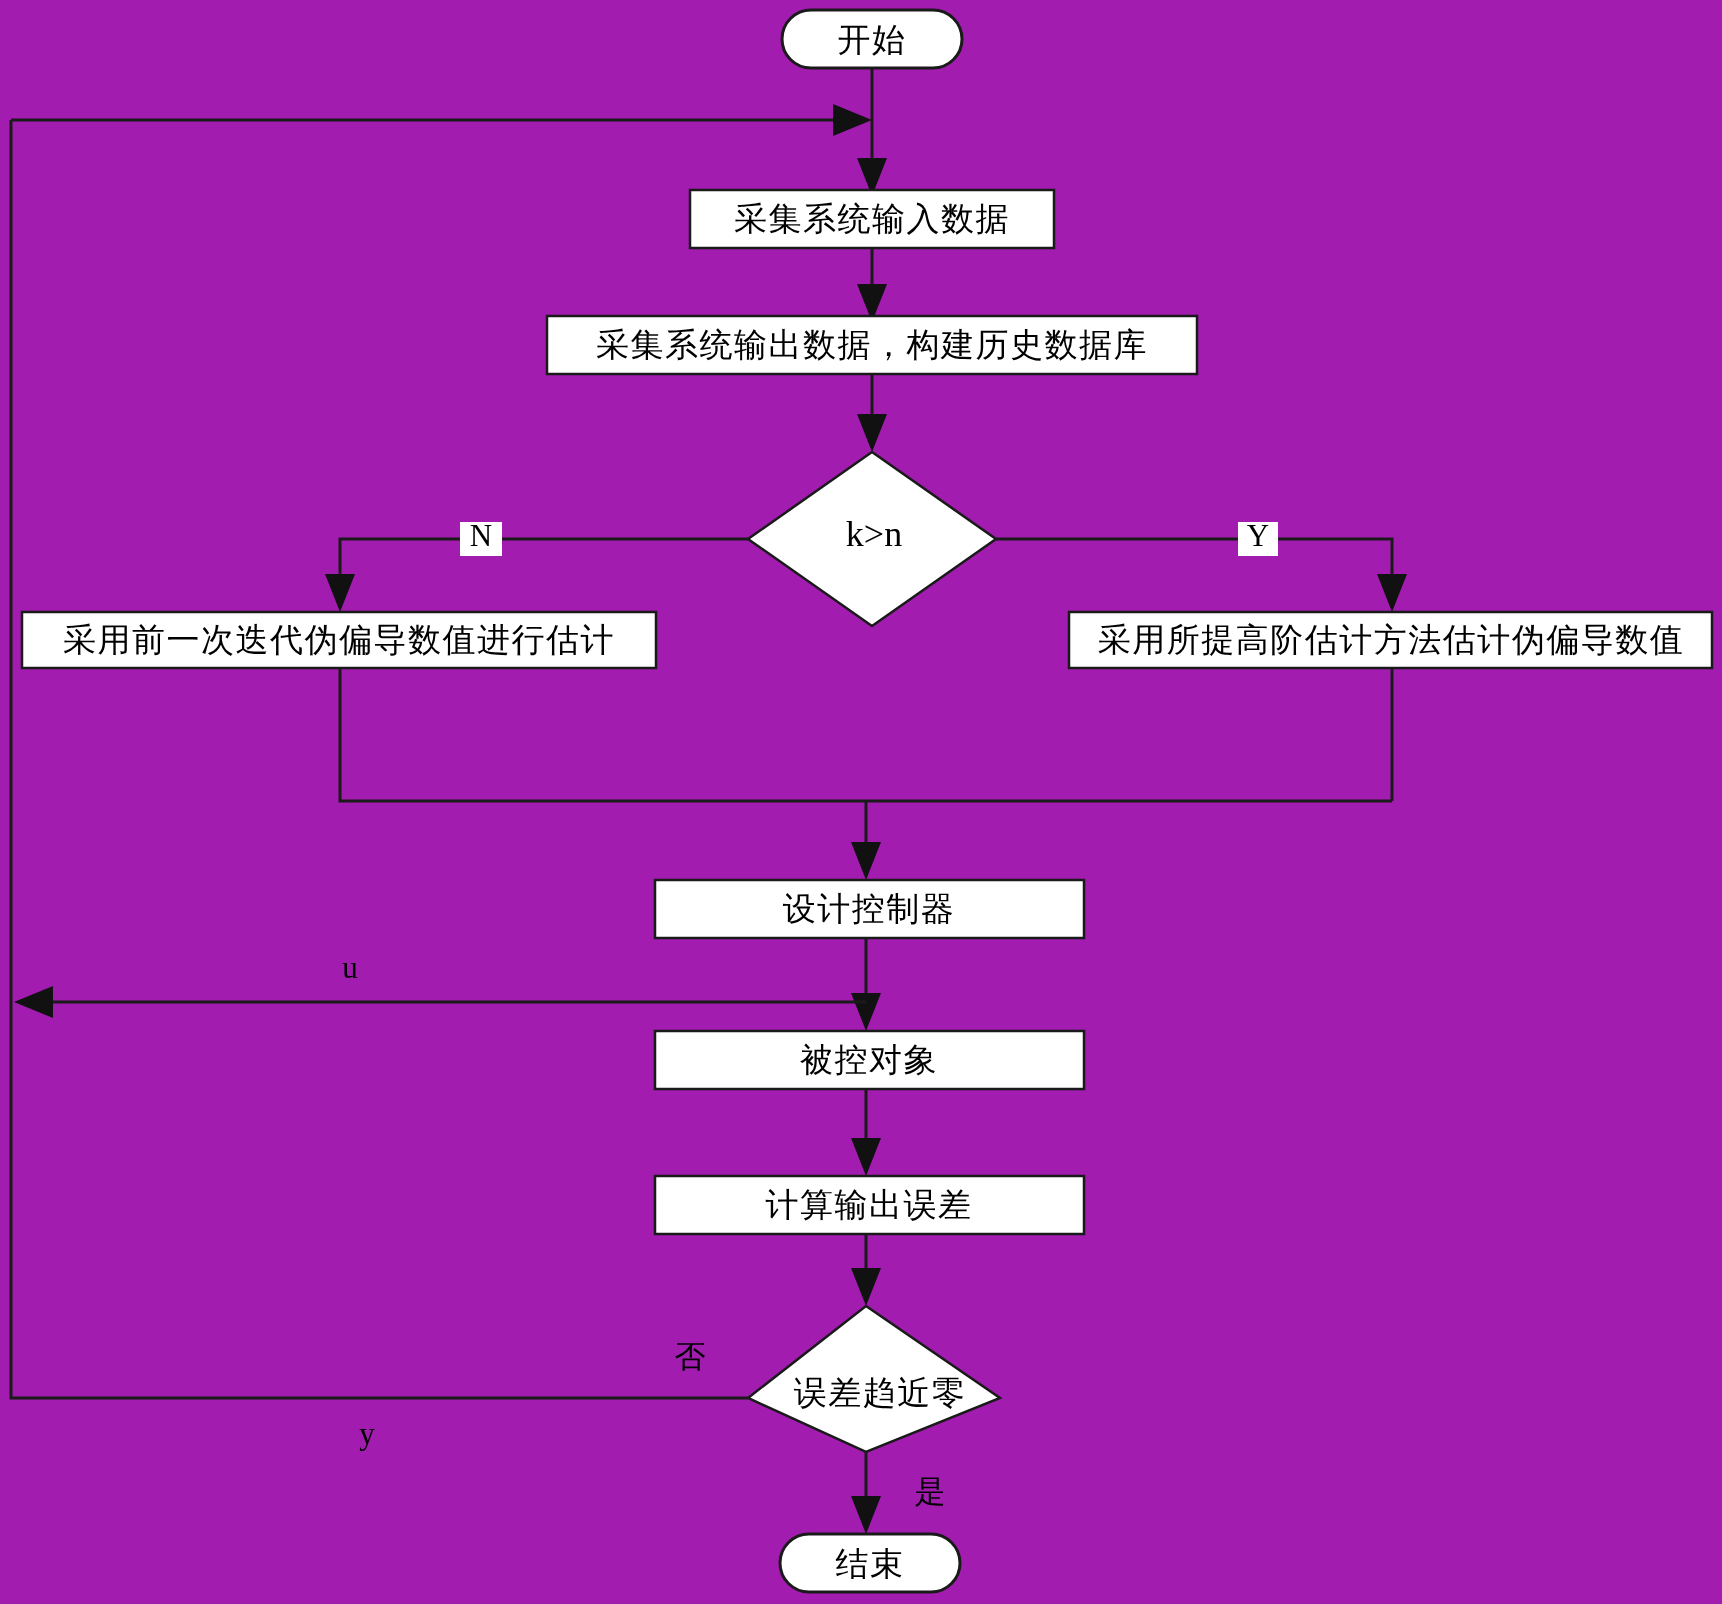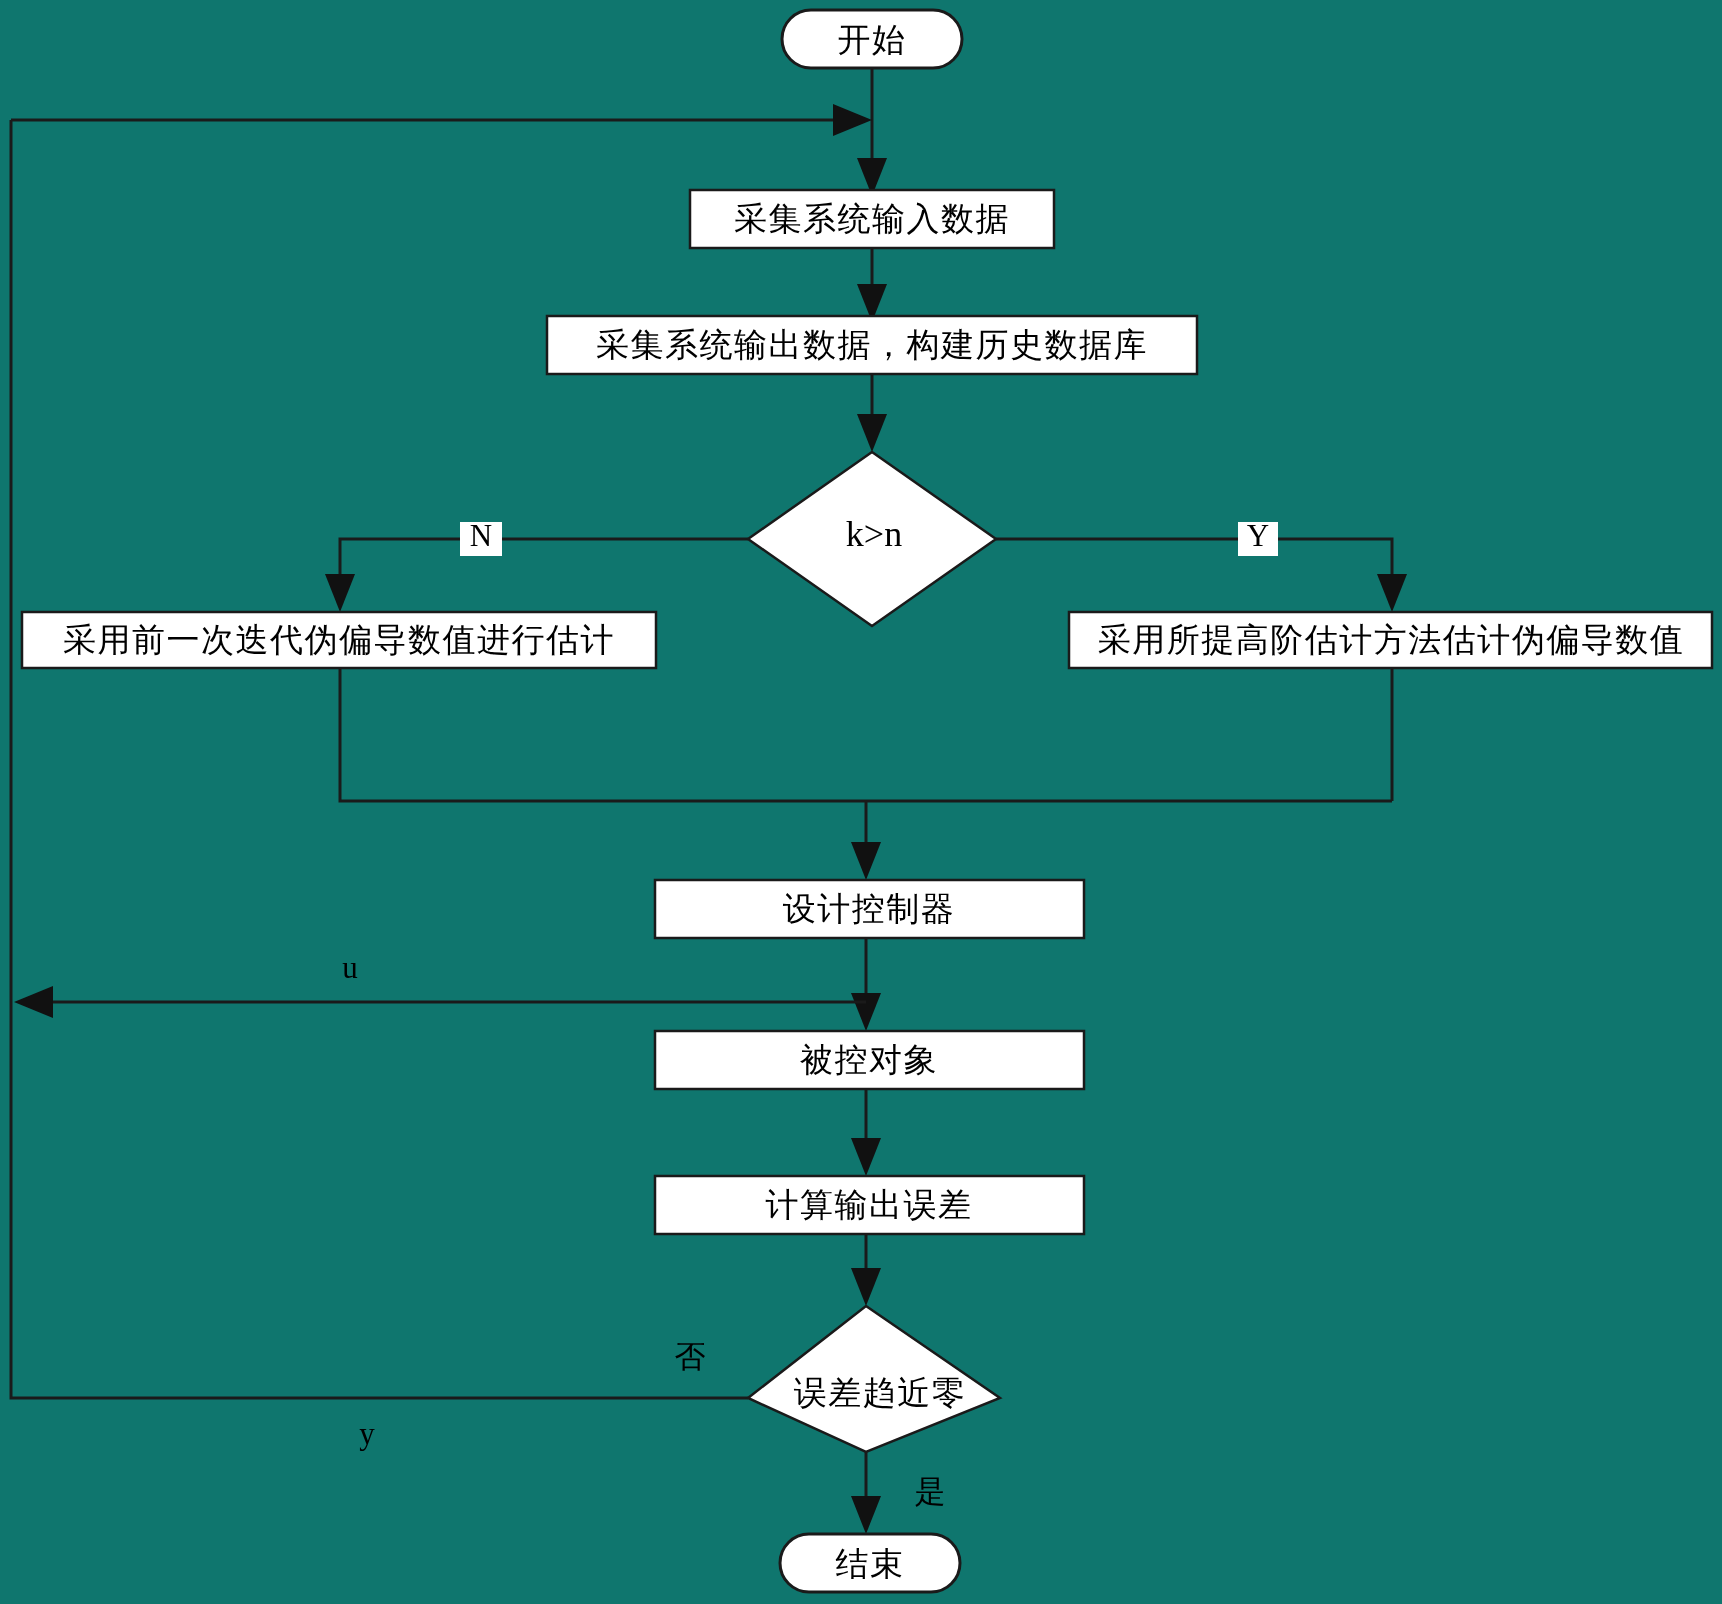--- a/index.html
+++ b/index.html
@@ -10,21 +10,21 @@
   body {
     width: 1722px;
     height: 1604px;
     font-family: "Liberation Sans", sans-serif;
     overflow: hidden;
   }
   #flow-root {
     position: relative;
     width: 1722px;
     height: 1604px;
-    background: #0f766e;
+    background: #a21caf;
   }
   svg#flow-svg {
     position: absolute;
     top: 0;
     left: 0;
     width: 1722px;
     height: 1604px;
     display: block;
   }
   .node-shape {

